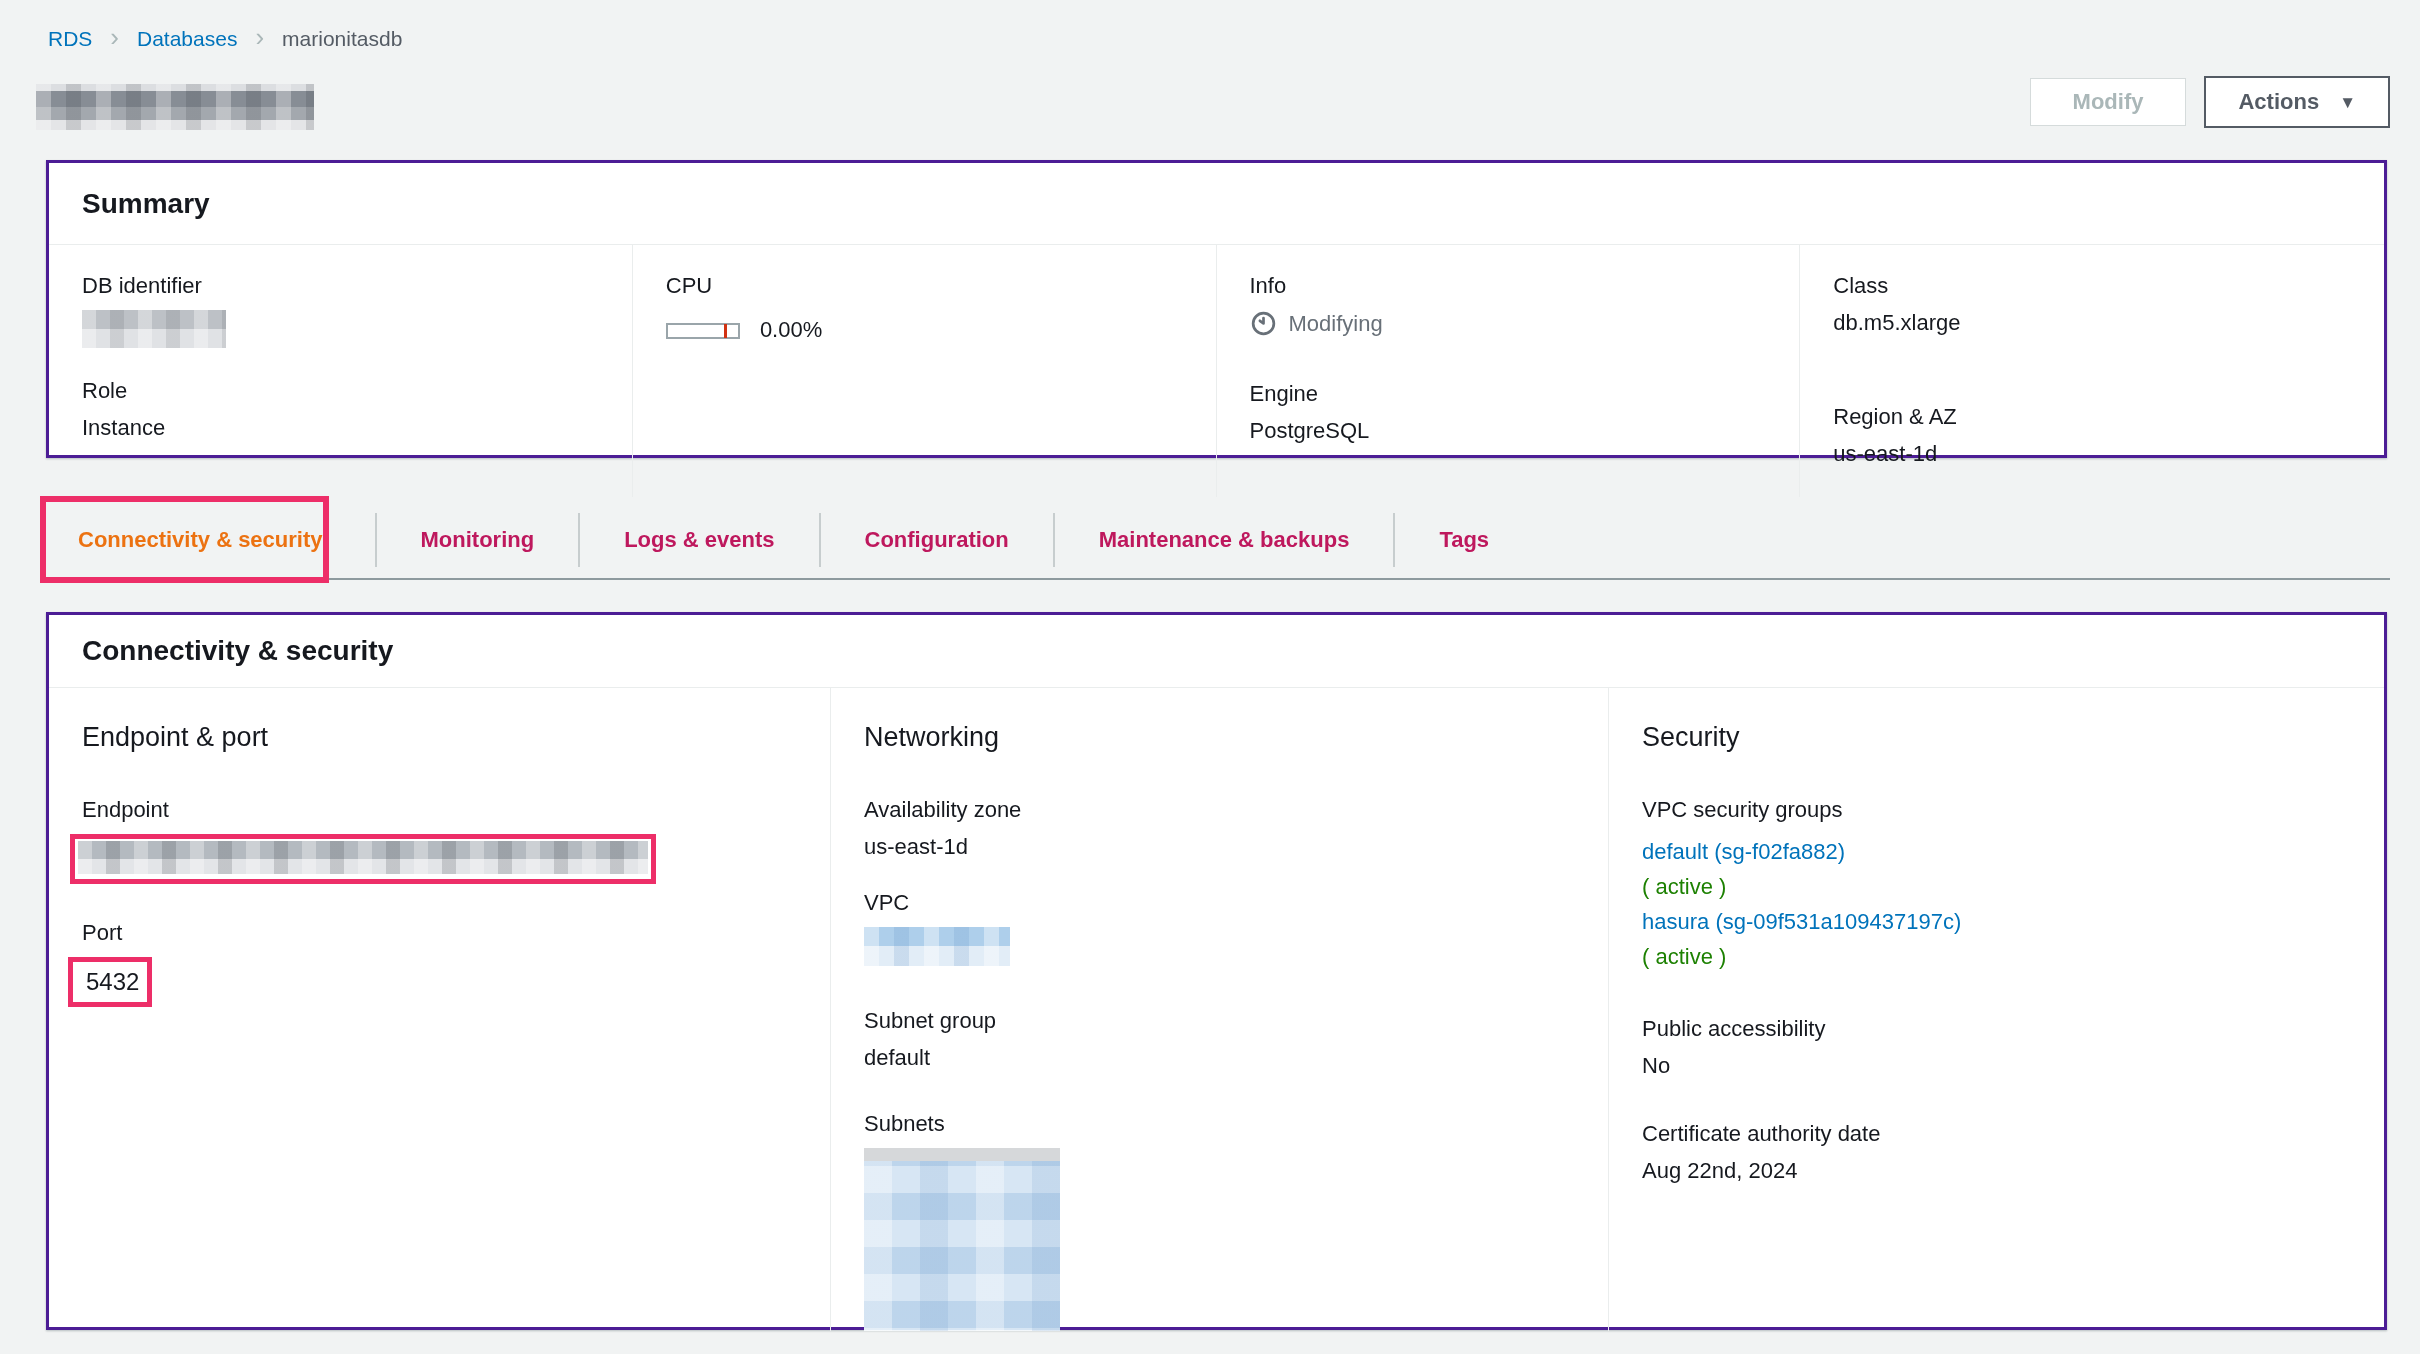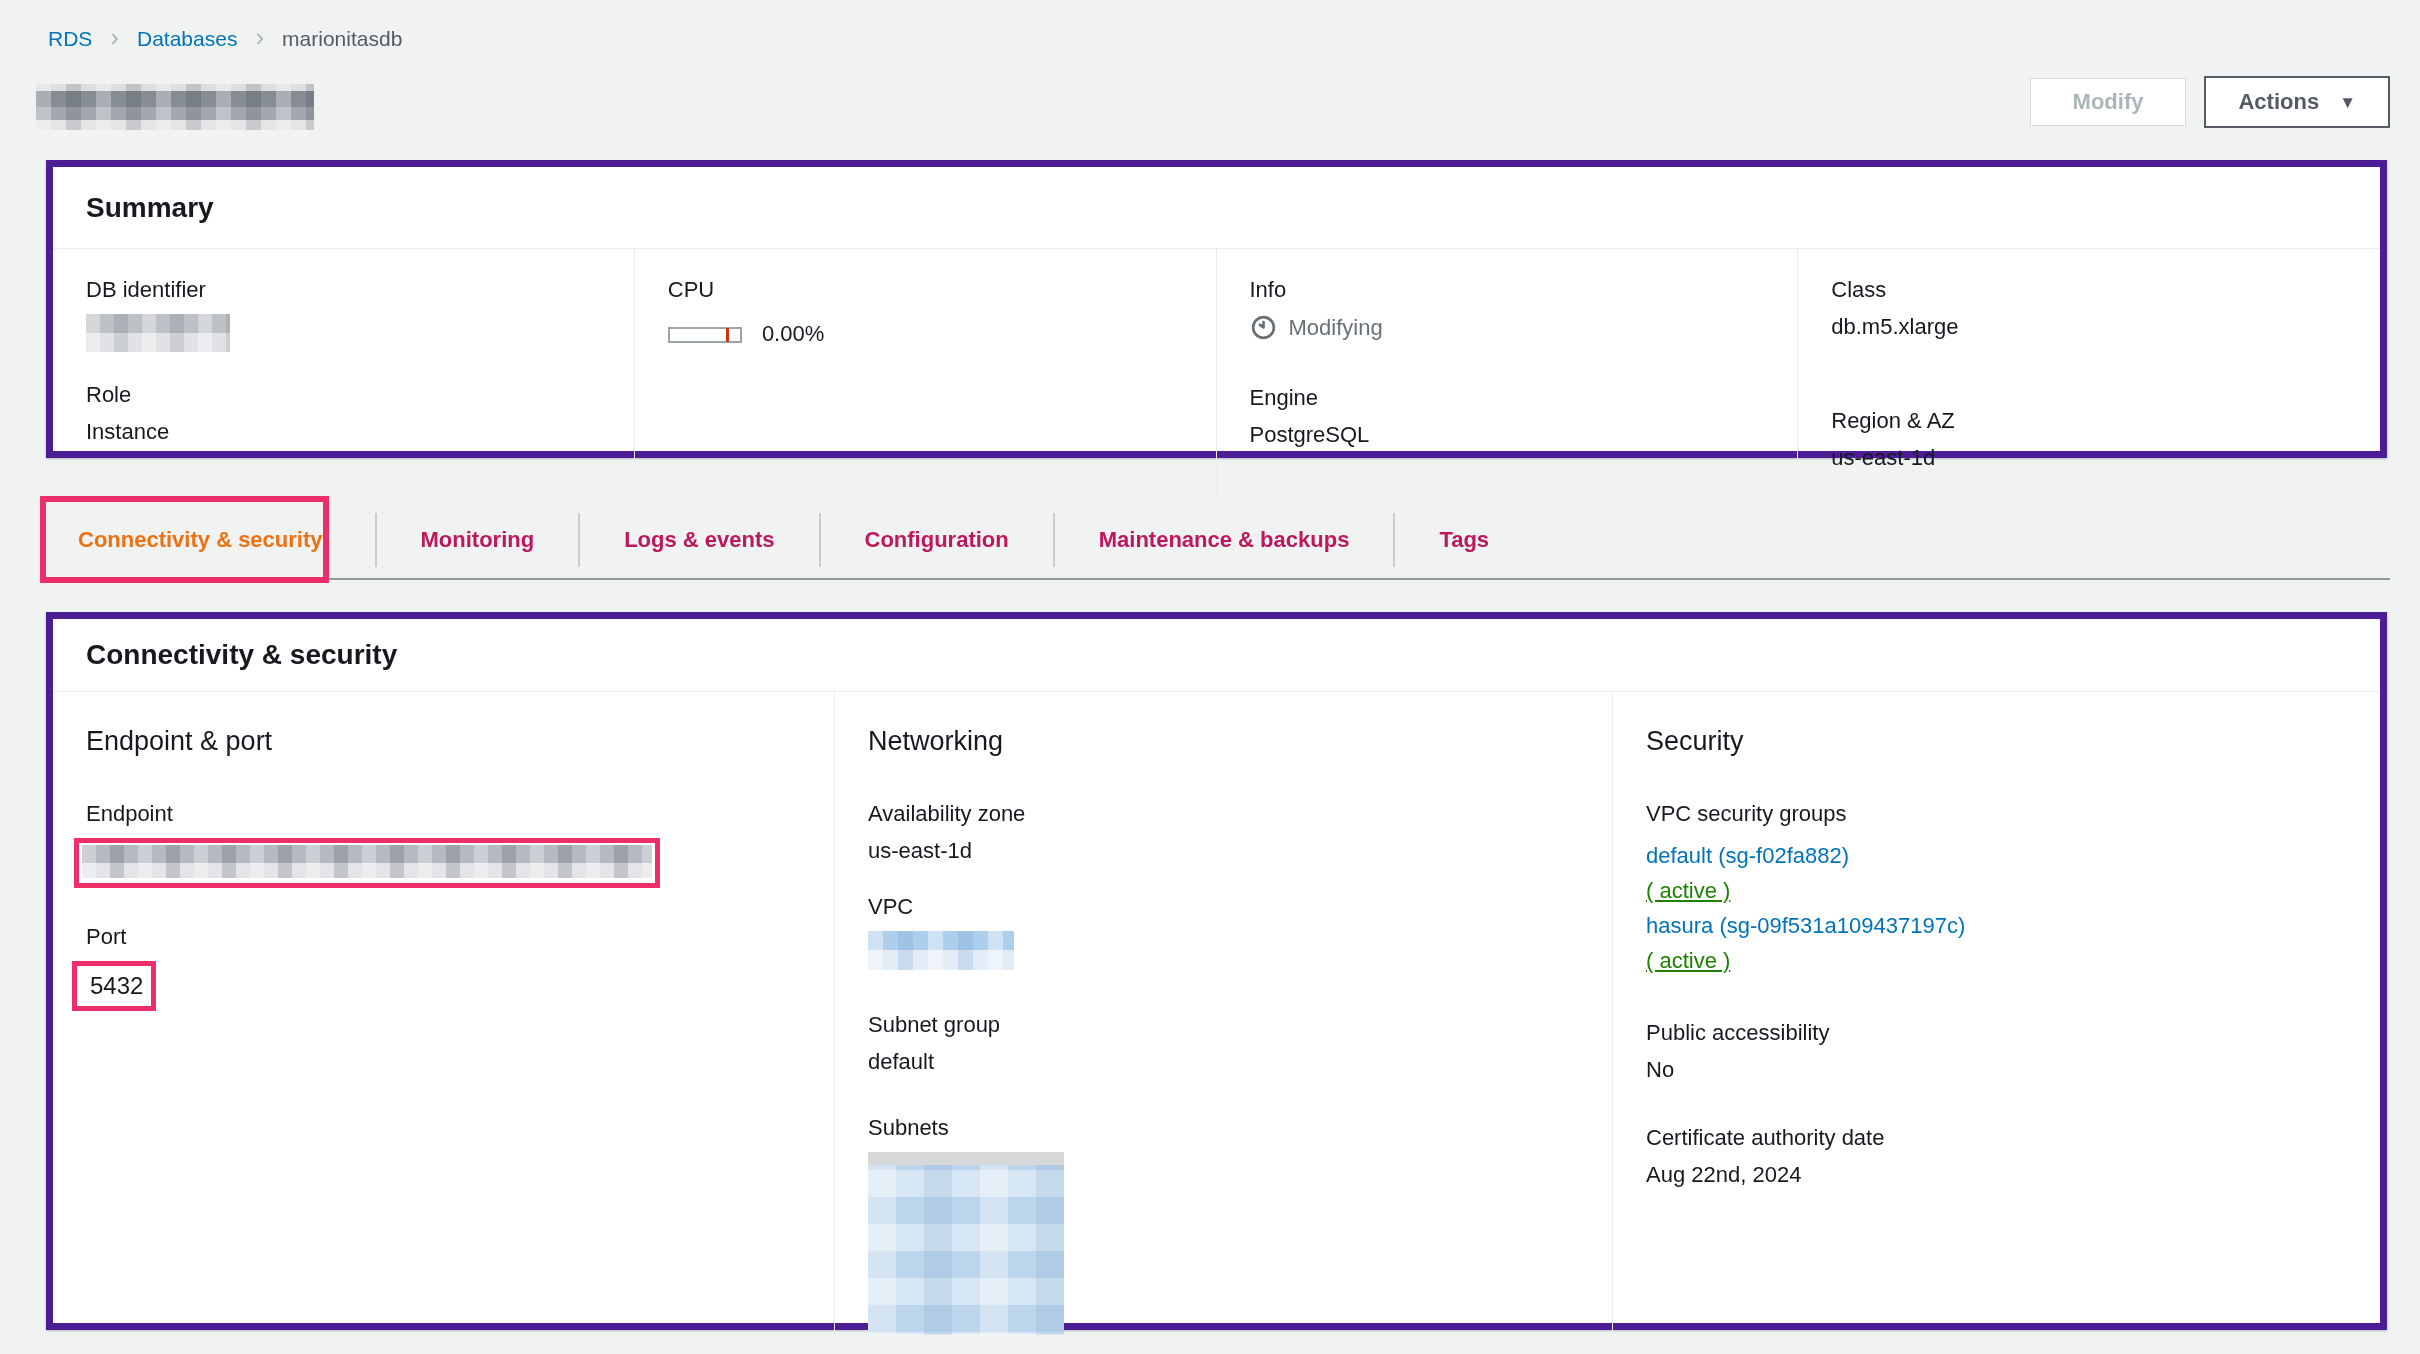--- a/index.html
+++ b/index.html
@@ -68,21 +68,21 @@
   }
   .btn-actions {
     border:2px solid #545b64; color:#545b64;
     height:52px; padding:0 32px; gap:20px;
   }
   .btn-actions .caret { font-size:17px; transform:translateY(1px); }
 
   
   .panel {
     position:absolute; left:46px; width:2341px;
-    background:#fff; border:7px solid #4c1d95;
+    background:#fff; border:3px solid #4c1d95;
     box-shadow:0 1px 2px rgba(0,28,36,.25);
   }
   .panel-header {
     height:82px; display:flex; align-items:center;
     padding:0 33px; border-bottom:1px solid #eaeded;
     background:#fff;
   }
   .panel-title { font-size:28px; font-weight:700; color:#16191f; }
 
   #summary-panel { top:160px; height:298px; }
@@ -103,21 +103,21 @@
     display:inline-block; width:74px; height:16px;
     border:2px solid #9aa5aa; background:#fff;
     position:relative; vertical-align:middle; margin-right:14px;
   }
   .gauge .tick {
     position:absolute; left:80%; top:-1px; bottom:-1px;
     width:3px; background:#d13212;
   }
   .gauge.blue { border-color:#0073bb; }
   .link { color:#0073bb; cursor:pointer; text-decoration:none; }
-  .status-green { color:#1d8102;text-decoration:underline; }
+  .status-green { color:#1d8102; }
 
   
   .tabs-underline {
     position:absolute; left:46px; top:578px; width:2344px; height:2px;
     background:#8e9a9e;
   }
   .tabs {
     position:absolute; left:46px; top:505px; height:70px;
     display:flex; align-items:center;
   }

